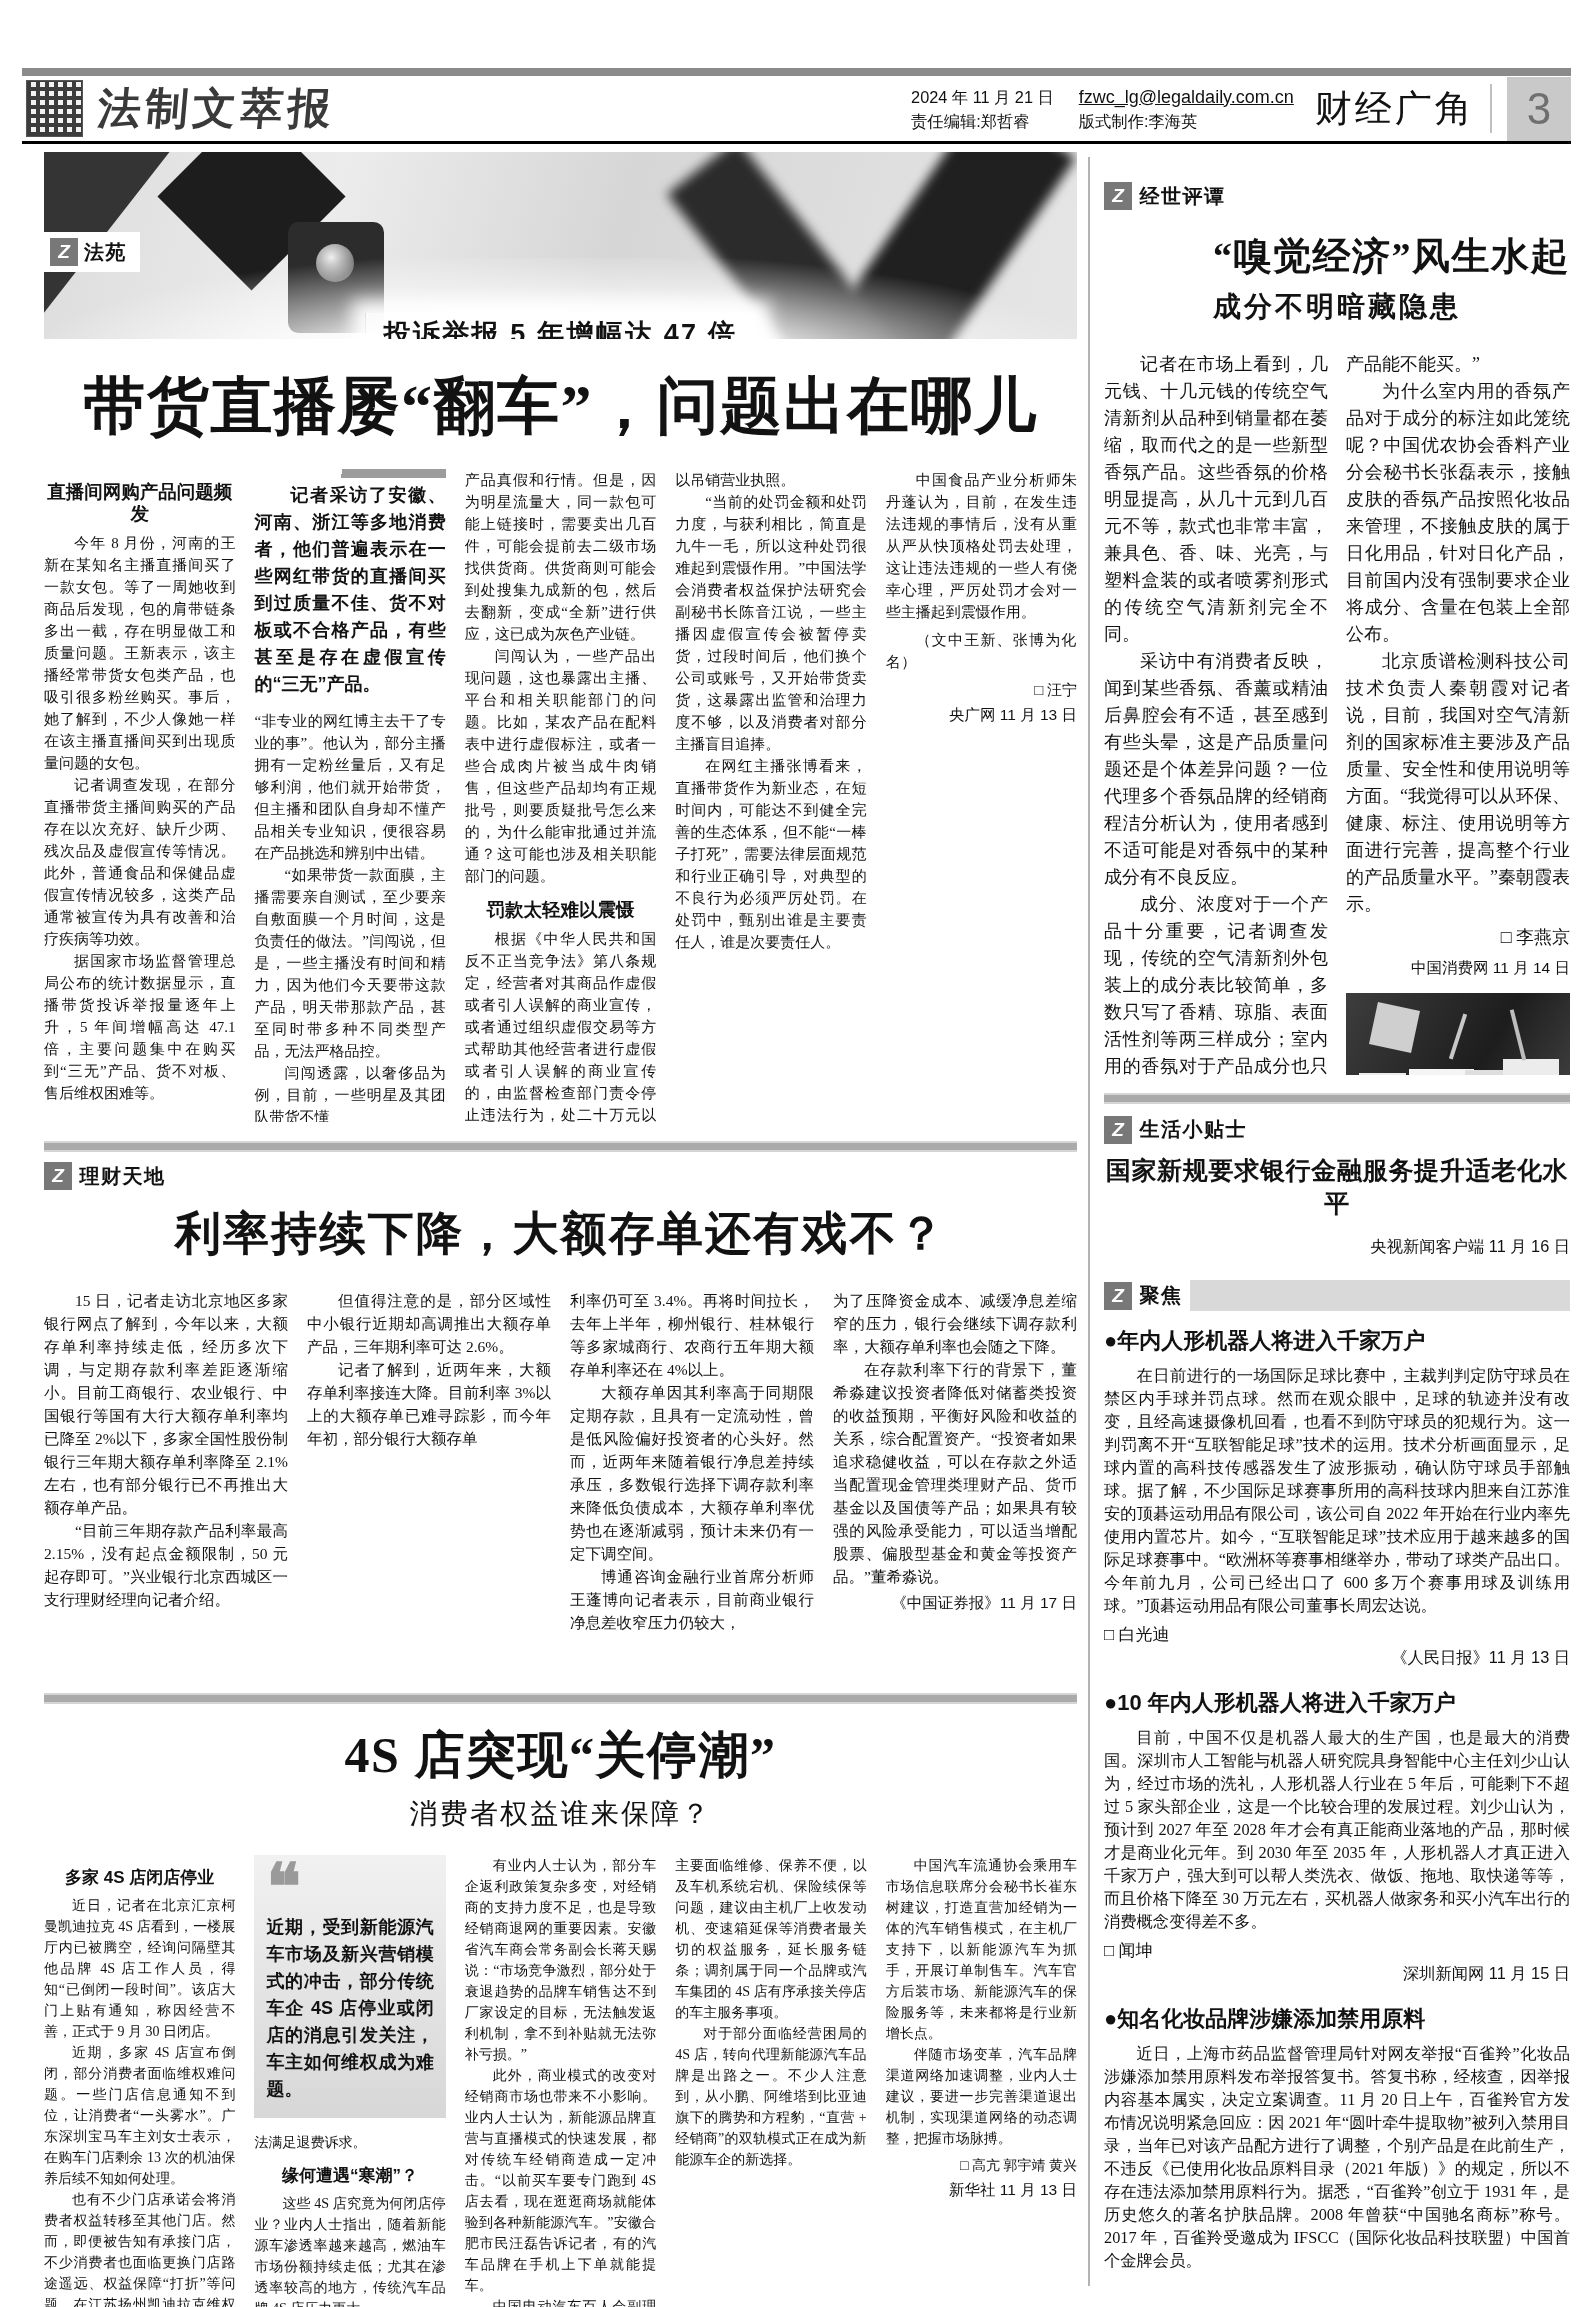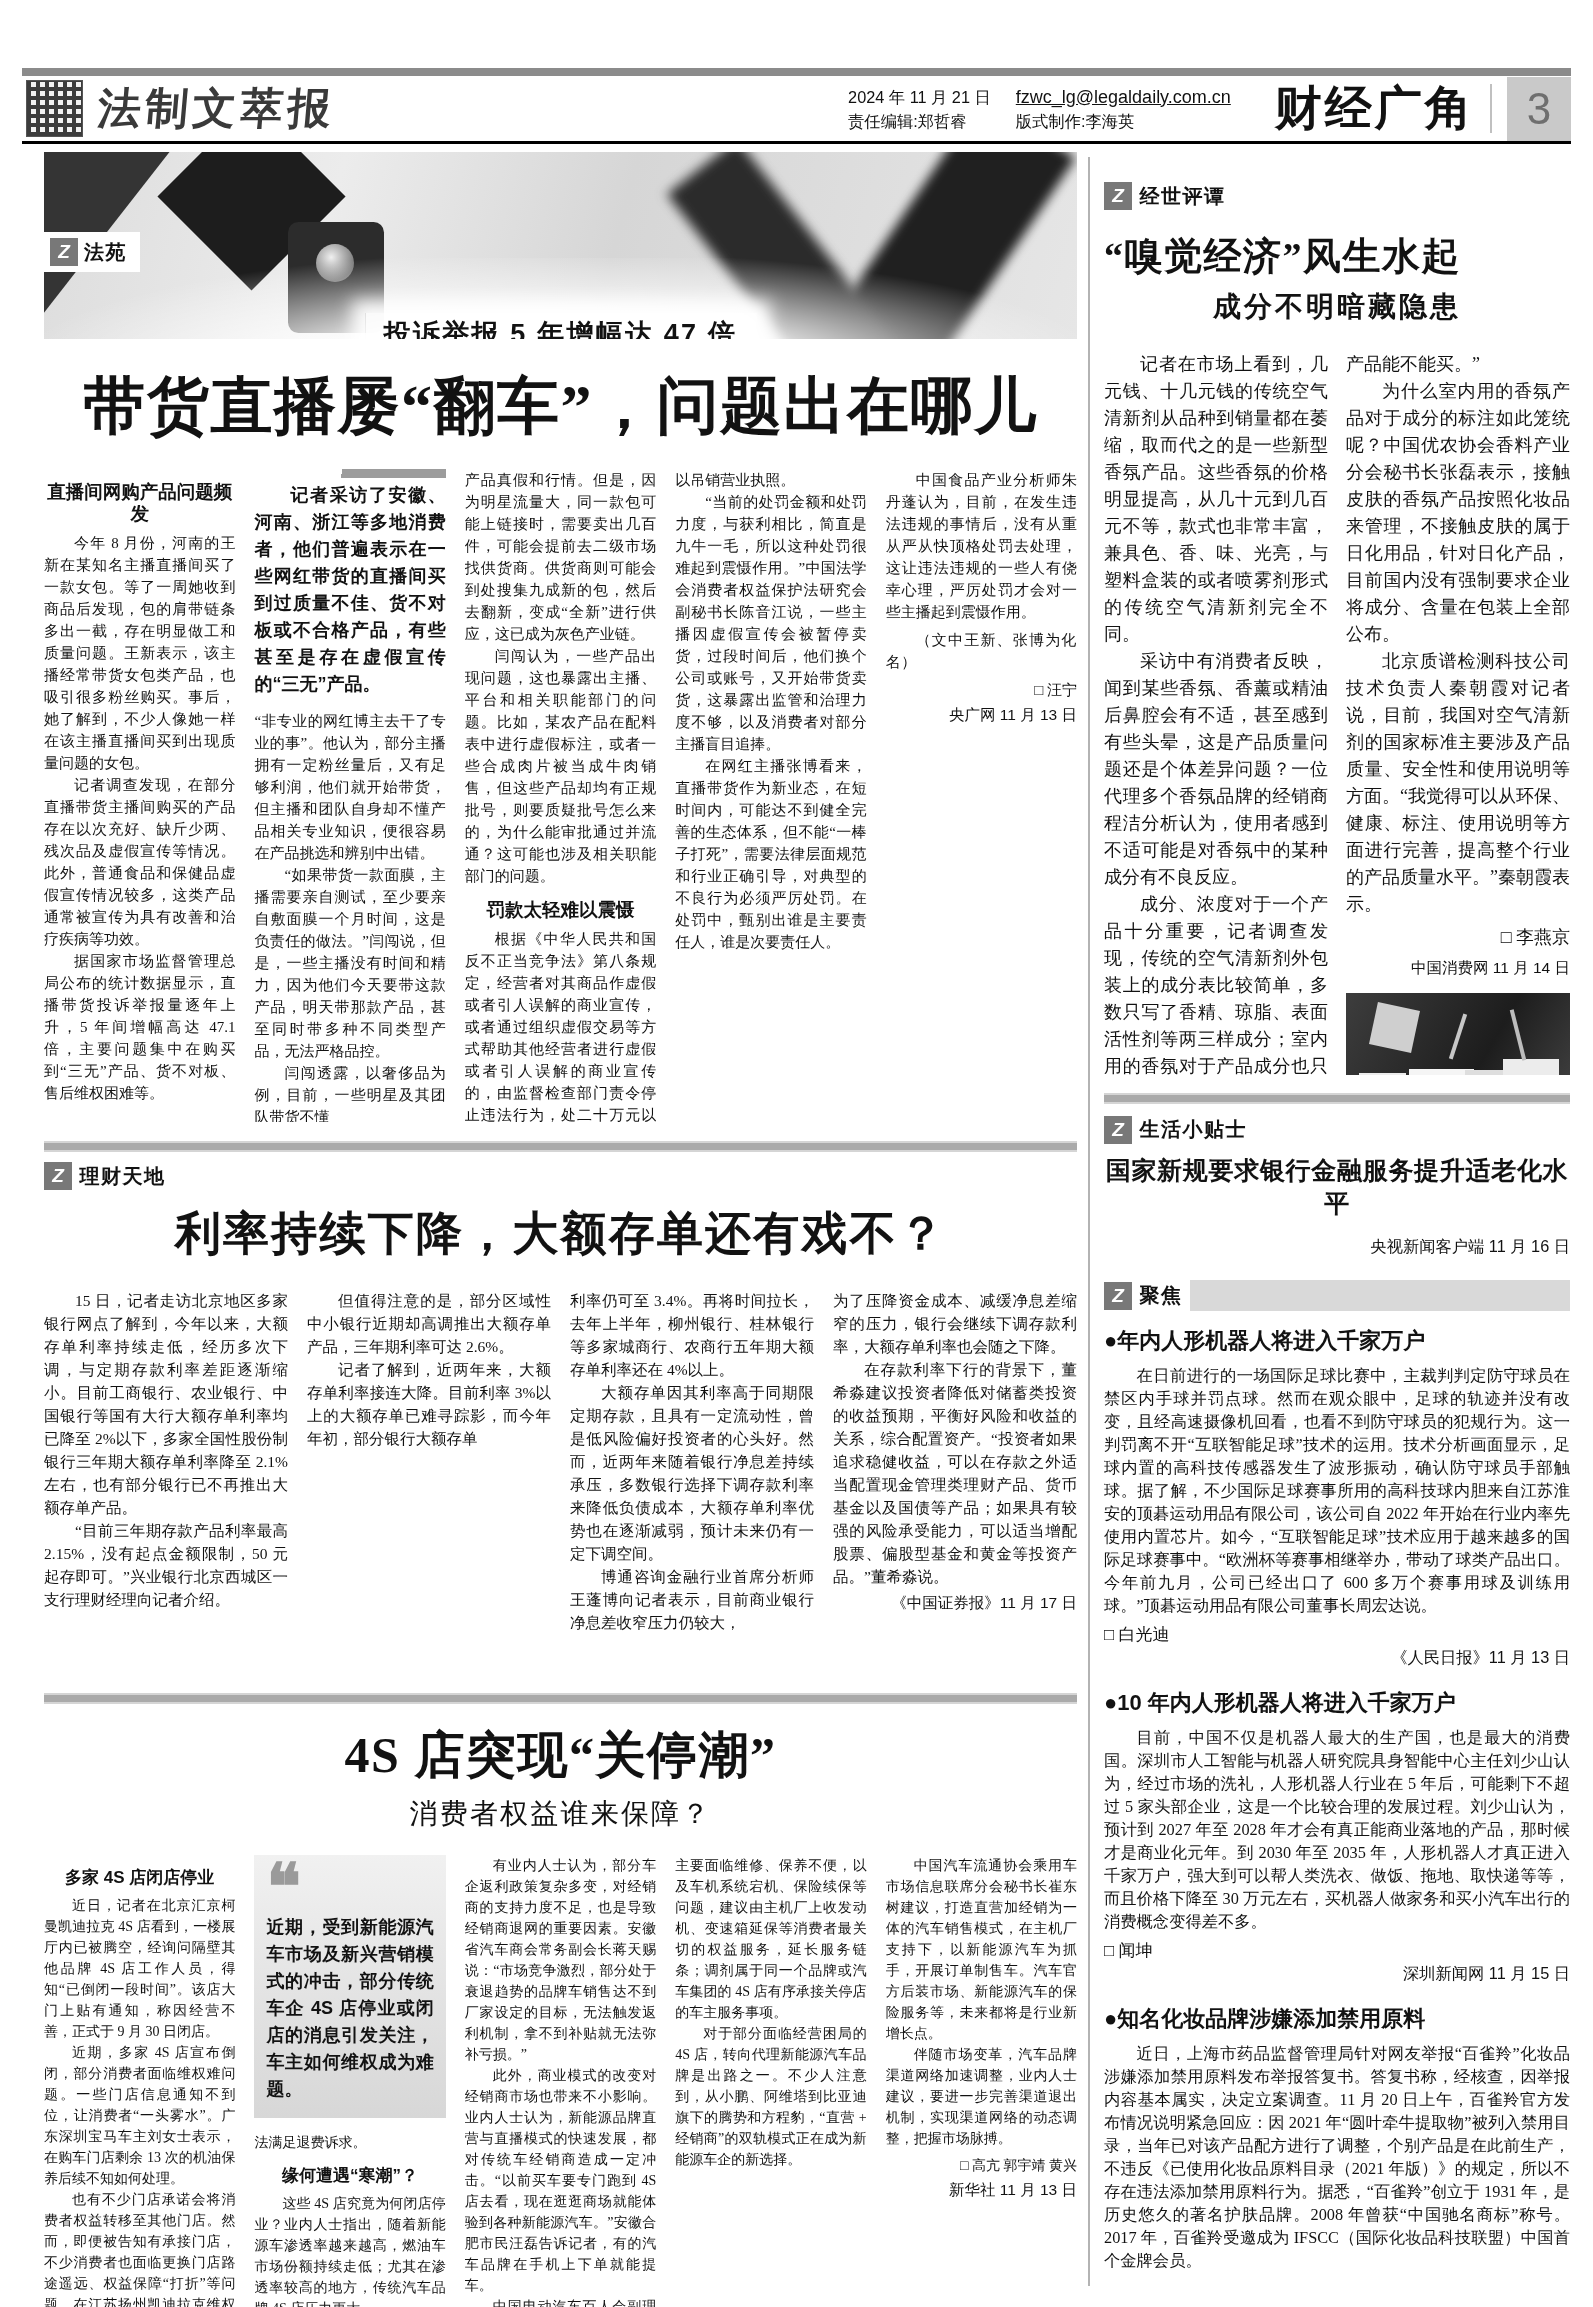--- a/index.html
+++ b/index.html
@@ -11,22 +11,22 @@
   .qr{width:55px;height:55px;border:1.5px solid #555;
       background:
         repeating-linear-gradient(0deg,#3c3c3c 0 4.4px,rgba(255,255,255,0) 4.4px 9px),
         repeating-linear-gradient(90deg,#3c3c3c 0 4.4px,#f2f2f2 4.4px 9px);}
   .masthead{margin-left:15px;font-size:43px;font-weight:900;color:#3a3a3a;
             transform:skewX(-5deg);letter-spacing:4.4px;}
   .hspacer{flex:1;}
   .hmeta{font-family:"Liberation Sans",sans-serif;font-size:16.3px;line-height:24px;color:#111;}
   .hmeta + .hmeta{margin-left:25px;}
   .email{text-decoration:underline;font-size:18px;}
-  .section-title{font-family:"Liberation Sans",sans-serif;font-size:47px;font-weight:700;
-                 margin-left:44px;letter-spacing:3px;}
+  .section-title{font-family:"Liberation Sans",sans-serif;font-size:37px;font-weight:400;
+                 margin-left:21px;letter-spacing:3px;}
   .pn-divider{width:2.2px;height:49px;background:#c0c0c0;margin:0 15px;}
   .pagenum{width:64px;height:64px;background:#c9c9c9;color:#6f6f6f;font-size:44px;
            font-family:"Liberation Sans",sans-serif;display:flex;align-items:center;justify-content:center;}
   .black-rule{position:absolute;left:22px;top:141px;width:1549px;height:3px;background:#000;}
   .vdivider{position:absolute;left:1088px;top:157px;width:1.5px;height:2129px;background:#b3b3b3;}
   
   .tagrow{display:flex;align-items:center;gap:7.4px;}
   .zicon{width:28px;height:28px;background:#787878;color:#fff;display:flex;align-items:center;
          justify-content:center;font-family:"Liberation Sans",sans-serif;font-weight:900;
          font-size:19px;font-style:italic;flex:0 0 auto;}
@@ -75,21 +75,21 @@
   .dep{margin-top:10.4px;}
   .dep-head{font-size:46px;font-weight:900;text-align:center;margin:13.3px 0 24px;letter-spacing:2.2px;}
   .dep-cols{gap:19px;height:385px;overflow:hidden;font-size:15.5px;line-height:23px;}
   .fs{margin-top:18px;}
   .fs-head{font-size:50px;font-weight:900;text-align:center;margin:12px 0 6px;letter-spacing:1.5px;}
   .fs-sub{font-family:"Liberation Sans",sans-serif;font-size:28px;text-align:center;margin:0 0 22px;letter-spacing:2.2px;}
   .fs-cols{gap:19px;height:601px;overflow:hidden;font-size:14px;line-height:21px;}
   .fs-cols .sub{font-size:17px;}
   
   .right-region{position:absolute;left:1104px;top:182px;width:466px;}
-  .scent-h1{font-size:38px;font-weight:900;text-align:left;margin:21px 0 6px;letter-spacing:1.5px;}
+  .scent-h1{font-size:38px;font-weight:900;text-align:right;margin:21px 0 6px;letter-spacing:1.5px;}
   .scent-h2{font-family:"Liberation Sans",sans-serif;font-size:28px;font-weight:600;text-align:center;
         margin:0 0 25px;letter-spacing:3px;}
   .scent-cols{gap:18px;height:724px;overflow:hidden;font-size:18px;line-height:27px;}
   .aroma-photo{height:164px;position:relative;margin-top:12px;overflow:hidden;
         background:linear-gradient(120deg,#3d3d3d,#1d1d1d 55%,#4b4b4b);}
   .ab{position:absolute;background:#ececec;}
   .ab1{left:6%;bottom:16%;width:47px;height:58px;}
   .ab2{left:28%;bottom:24%;width:65px;height:49px;background:#f5f5f5;}
   .ab3{left:53%;bottom:30%;width:41px;height:38px;background:#dedede;}
   .ab4{right:5%;bottom:18%;width:56px;height:68px;}

